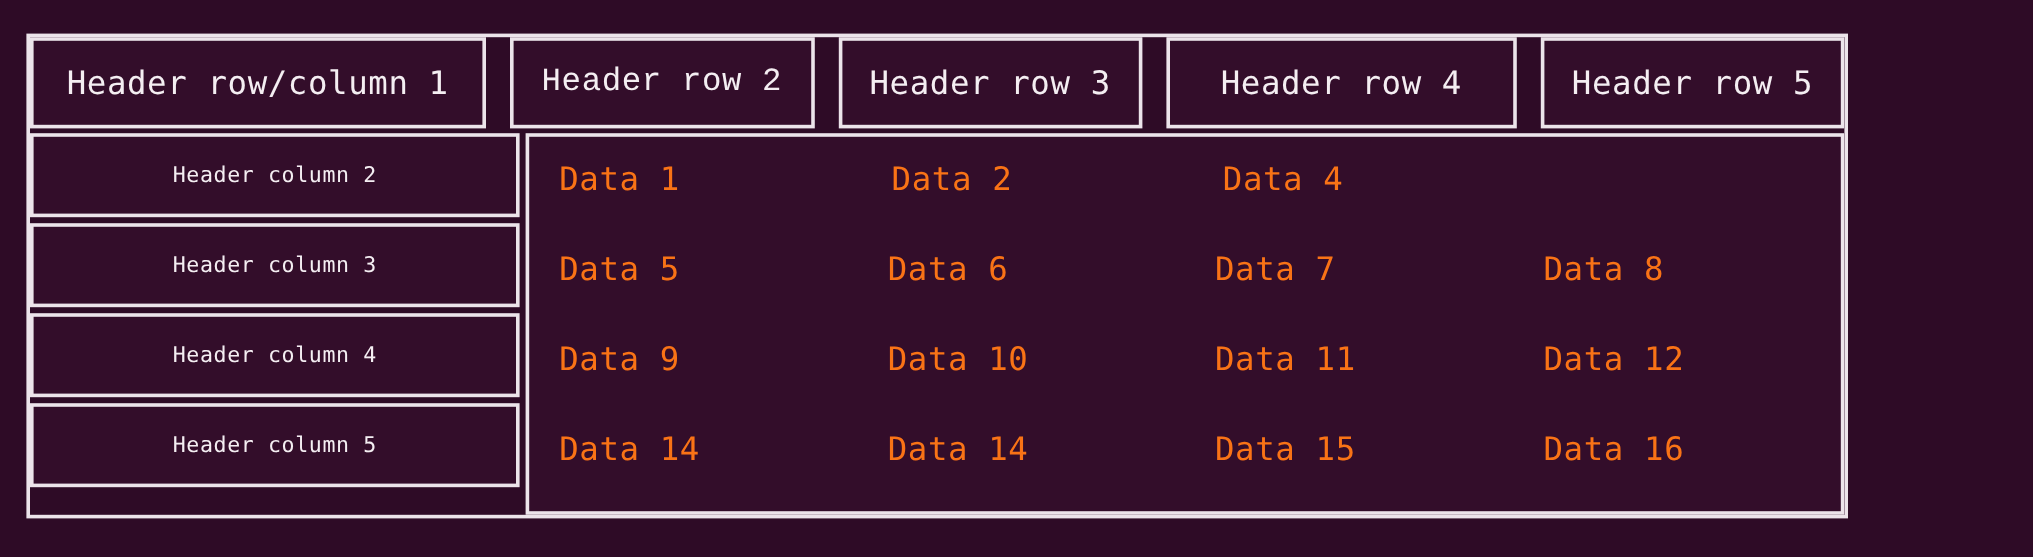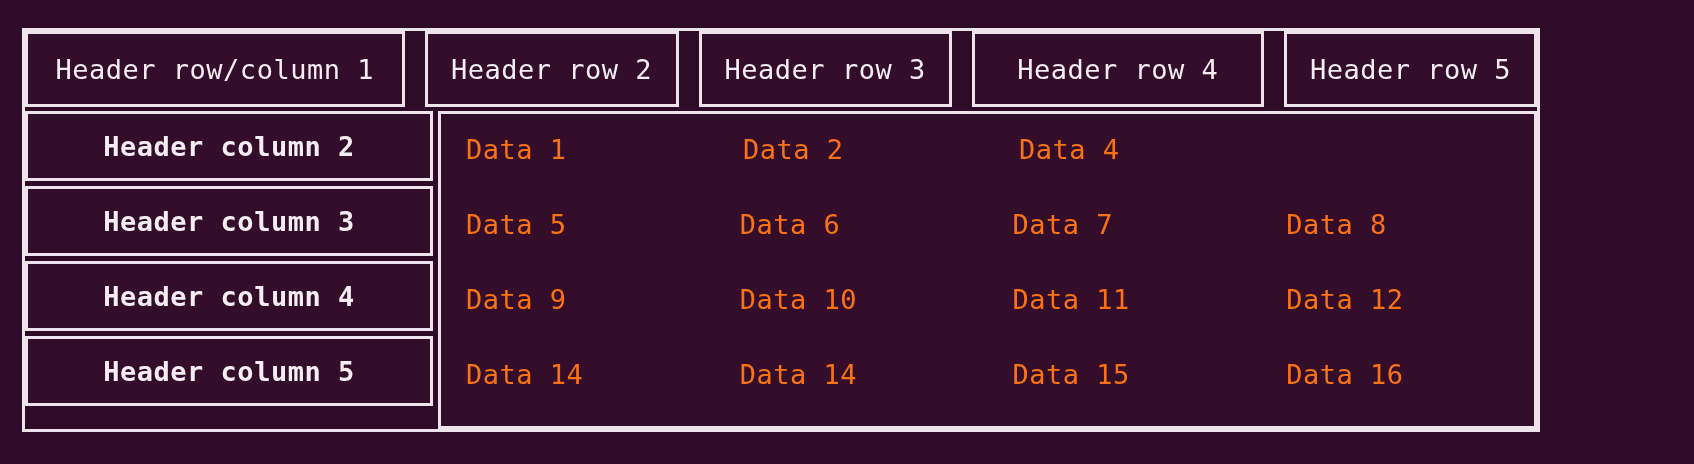--- a/index.html
+++ b/index.html
@@ -43,45 +43,44 @@
     display: flex;
     align-items: center;
     justify-content: center;
     height: 76px;
     margin-right: 20px;
     background: #330d2a;
   }
   .hcell:last-child { margin-right: 0; }
 
   #hcell-0 { width: 408px; }
-  #hcell-1 { width: 273px; }
+  #hcell-1 { width: 273px; font-family: Liberation Mono, monospace; }
   #hcell-2 { width: 272px; }
   #hcell-3 { width: 314px; }
   #hcell-4 { width: 272px; }
 
   
   #row-header-col {
     position: absolute;
     left: 0px;
     top: 80px;
     width: 408px;
   }
   .rcell {
     box-sizing: border-box;
     border: 3px solid #ece4ea;
     color: #f4eef2;
-    font-size: 27px;
+    font-size: 18px;
     letter-spacing: 0.5px;
     display: flex;
     align-items: center;
     justify-content: center;
     height: 70px;
     margin-bottom: 5px;
     background: #330d2a;
-    font-weight: bold;
   }
   .rcell:last-child { margin-bottom: 10px; }
 
   
   #data-block {
     position: absolute;
     left: 413px;
     top: 80px;
     right: 0px;
     bottom: 0px;

